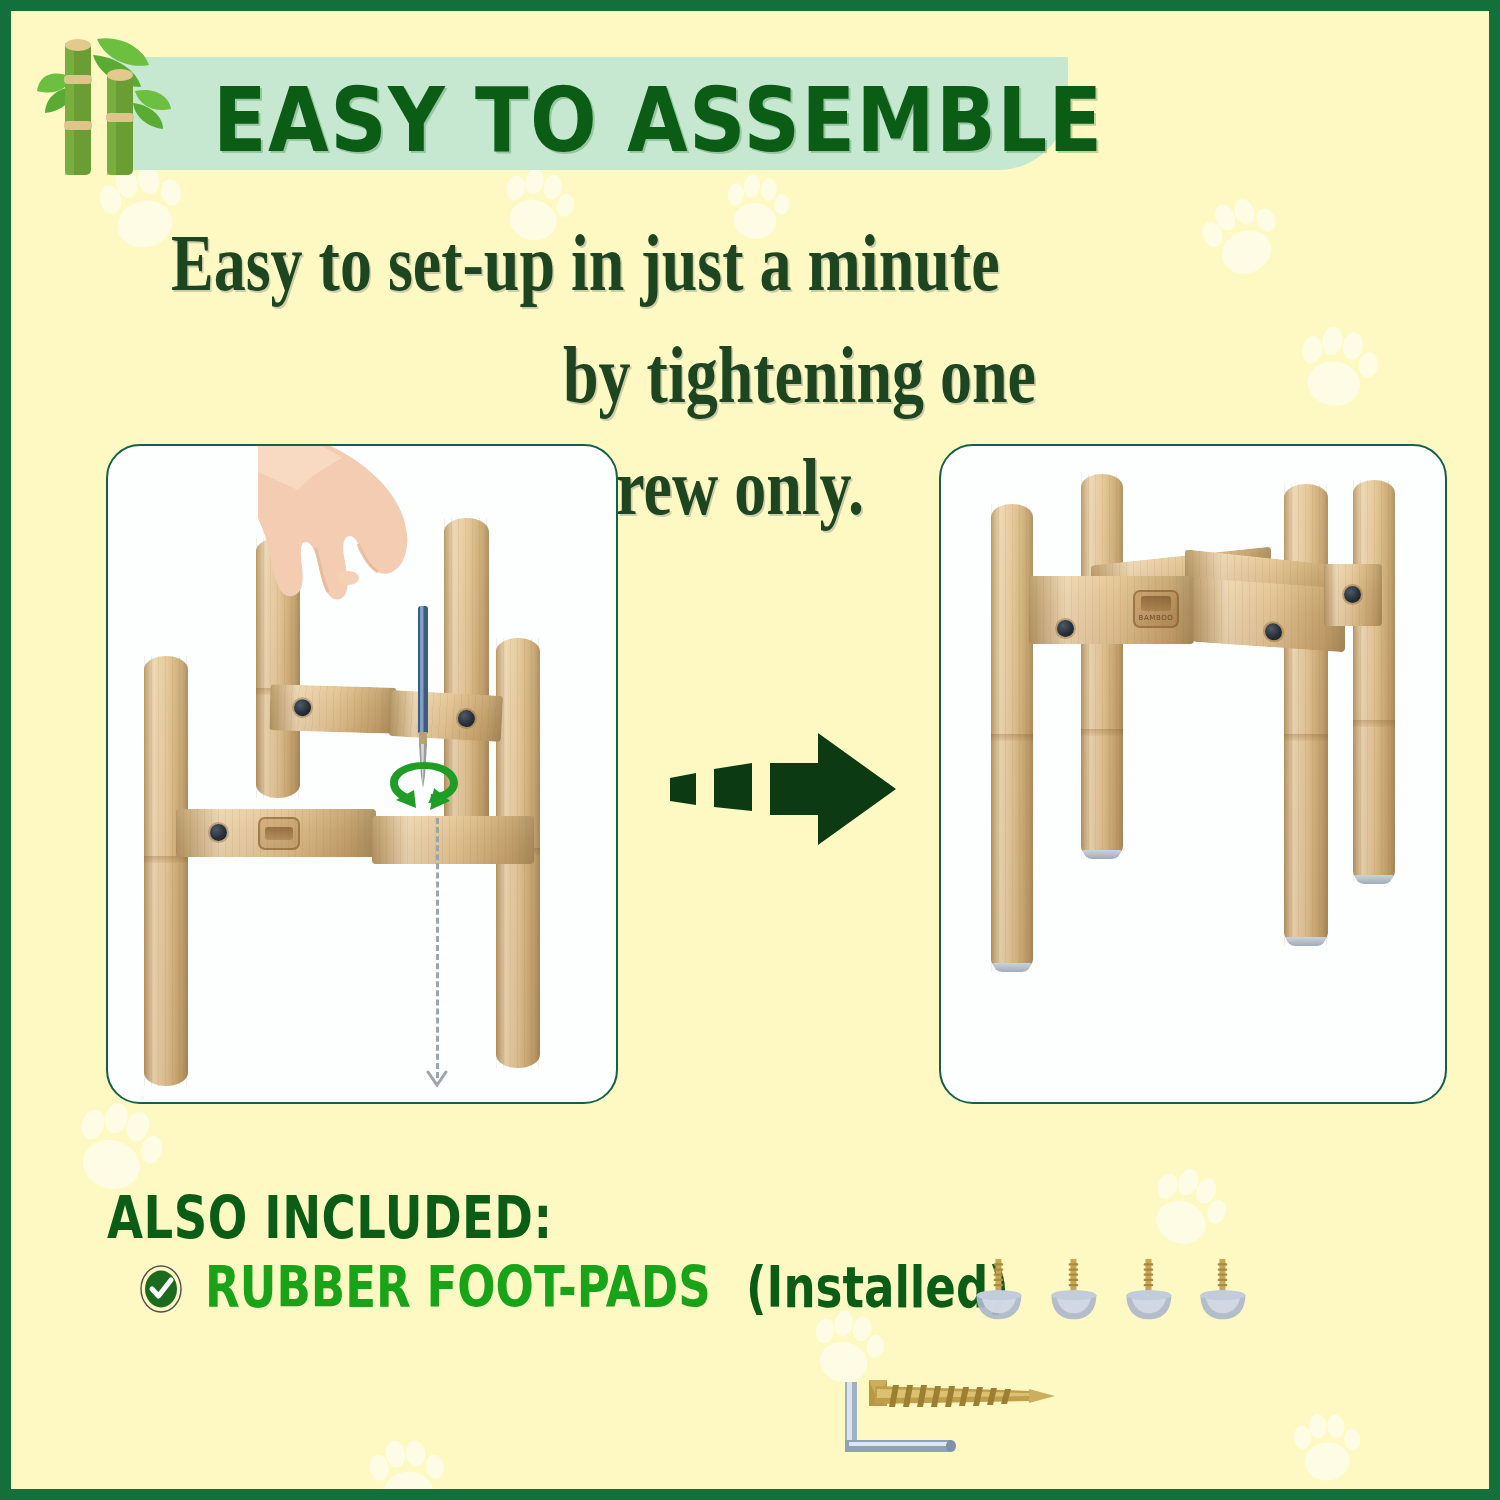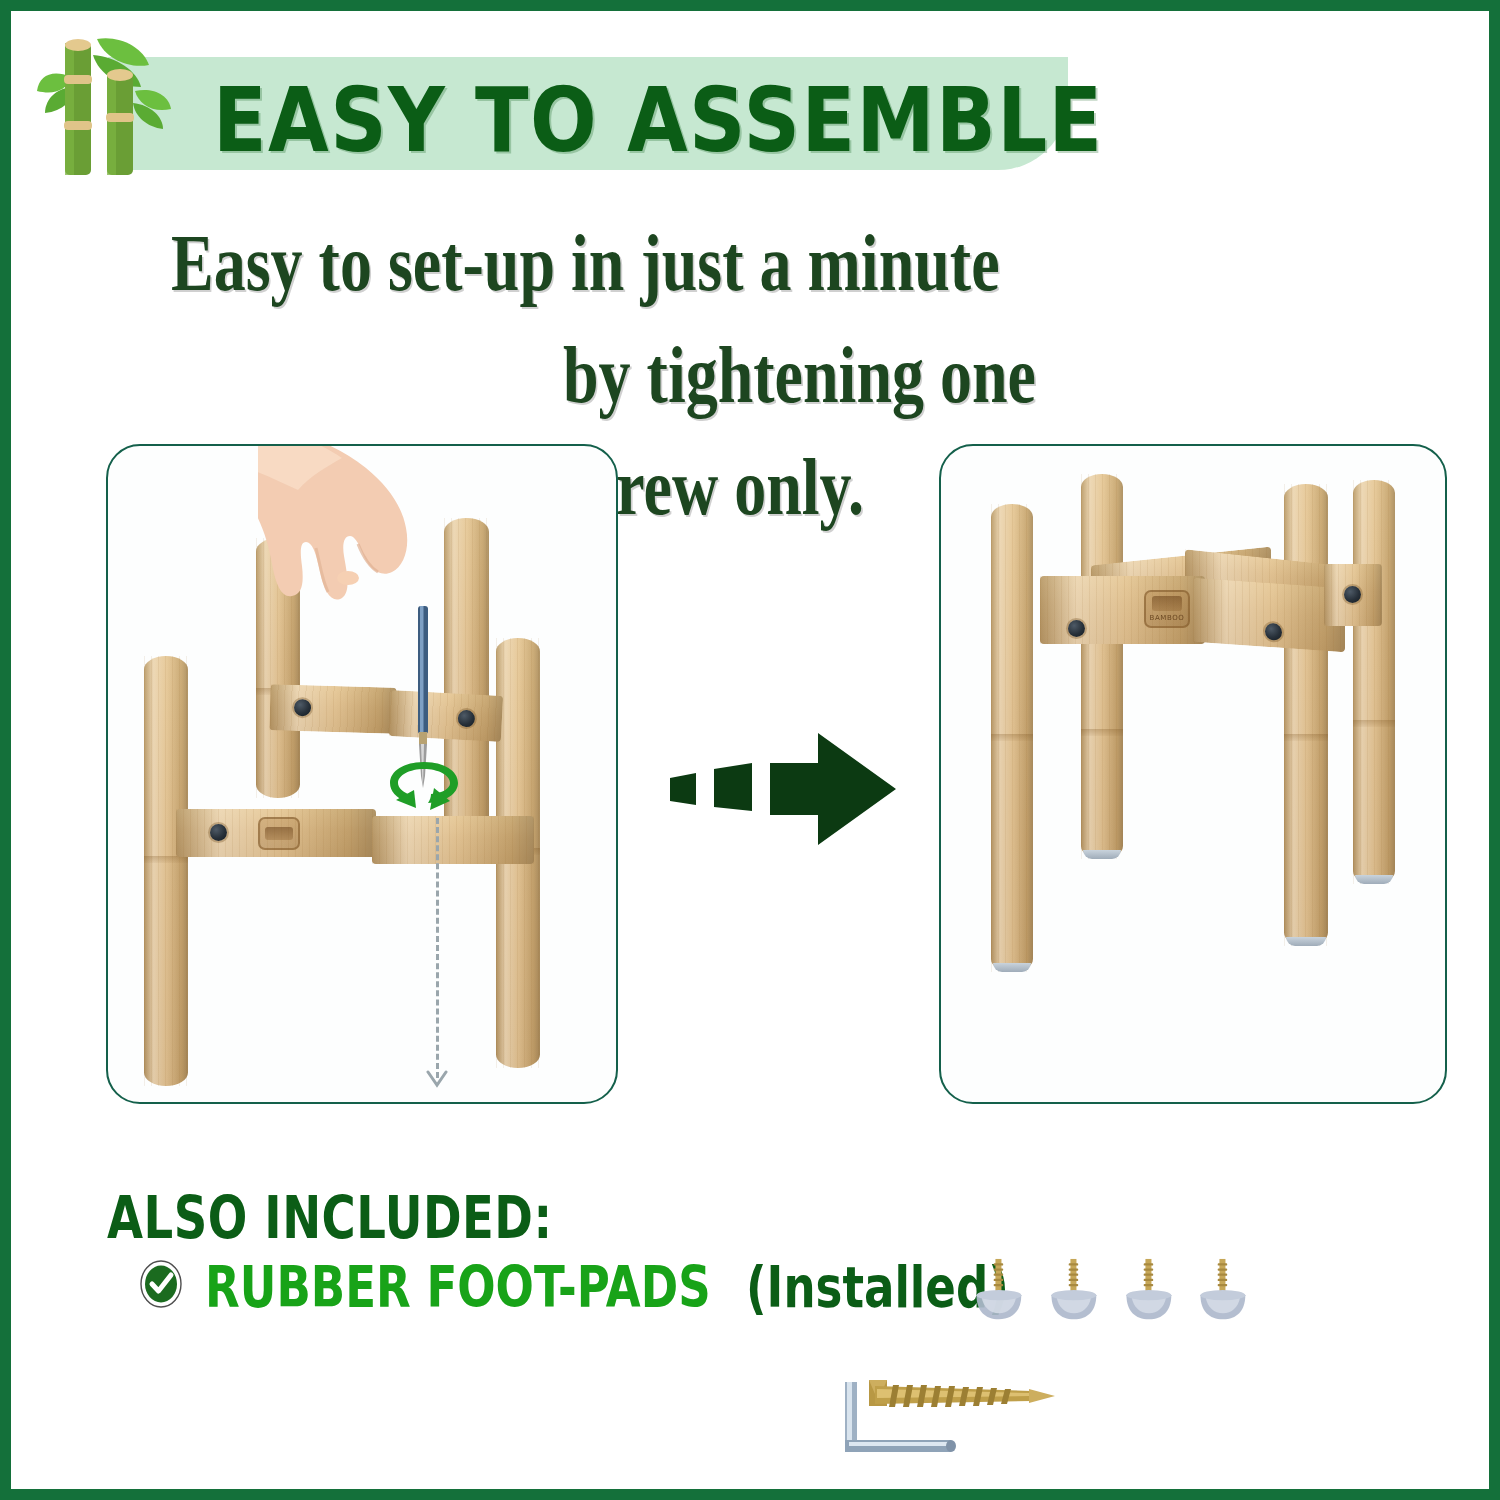--- a/index.html
+++ b/index.html
@@ -10,21 +10,21 @@
     font-family: "Liberation Sans", sans-serif;
     background: #14703a;
     overflow: hidden;
   }
 
   
   .frame {
     position: absolute;
     left: 11px; top: 11px;
     width: 1478px; height: 1478px;
-    background: #ffffff;
+    background: #fef9c3;
     overflow: hidden;
   }
 
   
   .paw {
     position: absolute;
     opacity: 0.55;
     pointer-events: none;
   }
   .paw svg { display: block; }
@@ -173,21 +173,21 @@
     letter-spacing: .5px;
     color: #0b5d16;
     transform: scaleY(1.18) scaleX(0.95);
     transform-origin: left top;
     white-space: nowrap;
   }
 
   .bullet-row {
     position: absolute;
     display: flex;
-    align-items: flex-start;
+    align-items: flex-end;
     white-space: nowrap;
   }
   .row-1 { left: 128px; top: 1248px; }
   .row-2 { left: 128px; top: 1378px; }
 
   .check-badge {
     position: relative;
     width: 44px; height: 50px;
     flex: 0 0 auto;
     margin-right: 22px;
@@ -470,21 +470,21 @@
         <div class="foot-cap"></div>
       </div>
 
     <div class="rail" style="left:150px; top:110px; width:180px; height:36px; transform:skewY(-6deg);">
       <div class="grain"></div>
     </div>
     <div class="rail" style="left:244px; top:112px; width:165px; height:36px; transform:skewY(6deg);">
       <div class="grain"></div>
     </div>
 
-    <div class="rail" style="left:99px; top:130px; width:165px; height:68px;">
+    <div class="rail" style="left:88px; top:130px; width:165px; height:68px;">
       <div class="grain"></div>
       <div class="screw-dot" style="left:28px; top:44px;"></div>
       <div class="brand-label" style="left:104px; top:14px; width:46px; height:38px;">
         <div class="brand-mark"></div>
         <div class="brand-text">BAMBOO</div>
       </div>
     </div>
     <div class="rail" style="left:252px; top:137px; width:152px; height:64px; transform:skewY(4deg);">
       <div class="grain"></div>
       <div class="screw-dot" style="left:72px; top:40px;"></div>

